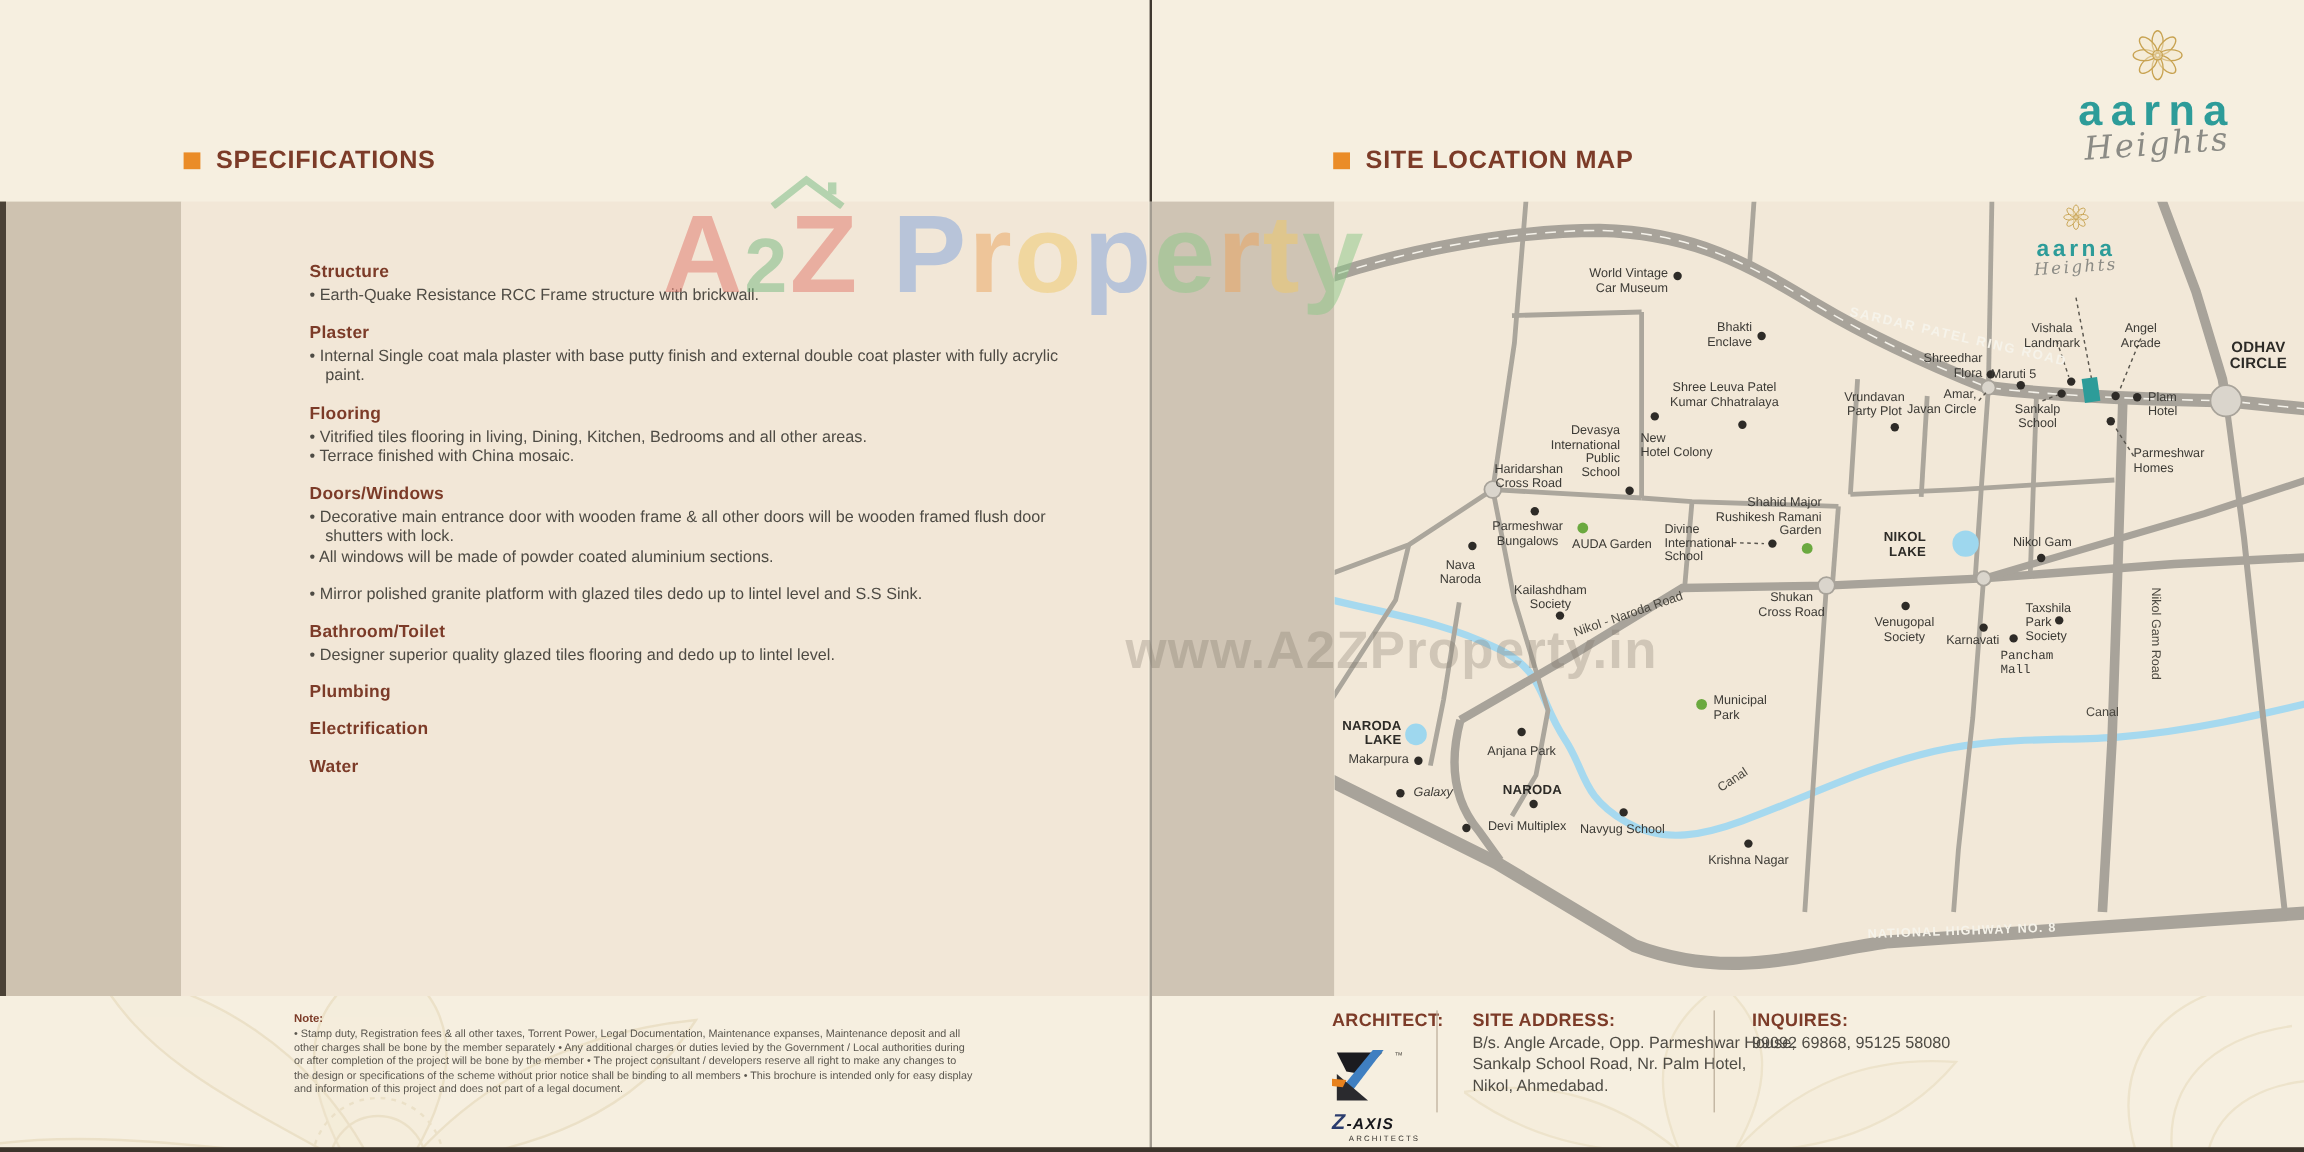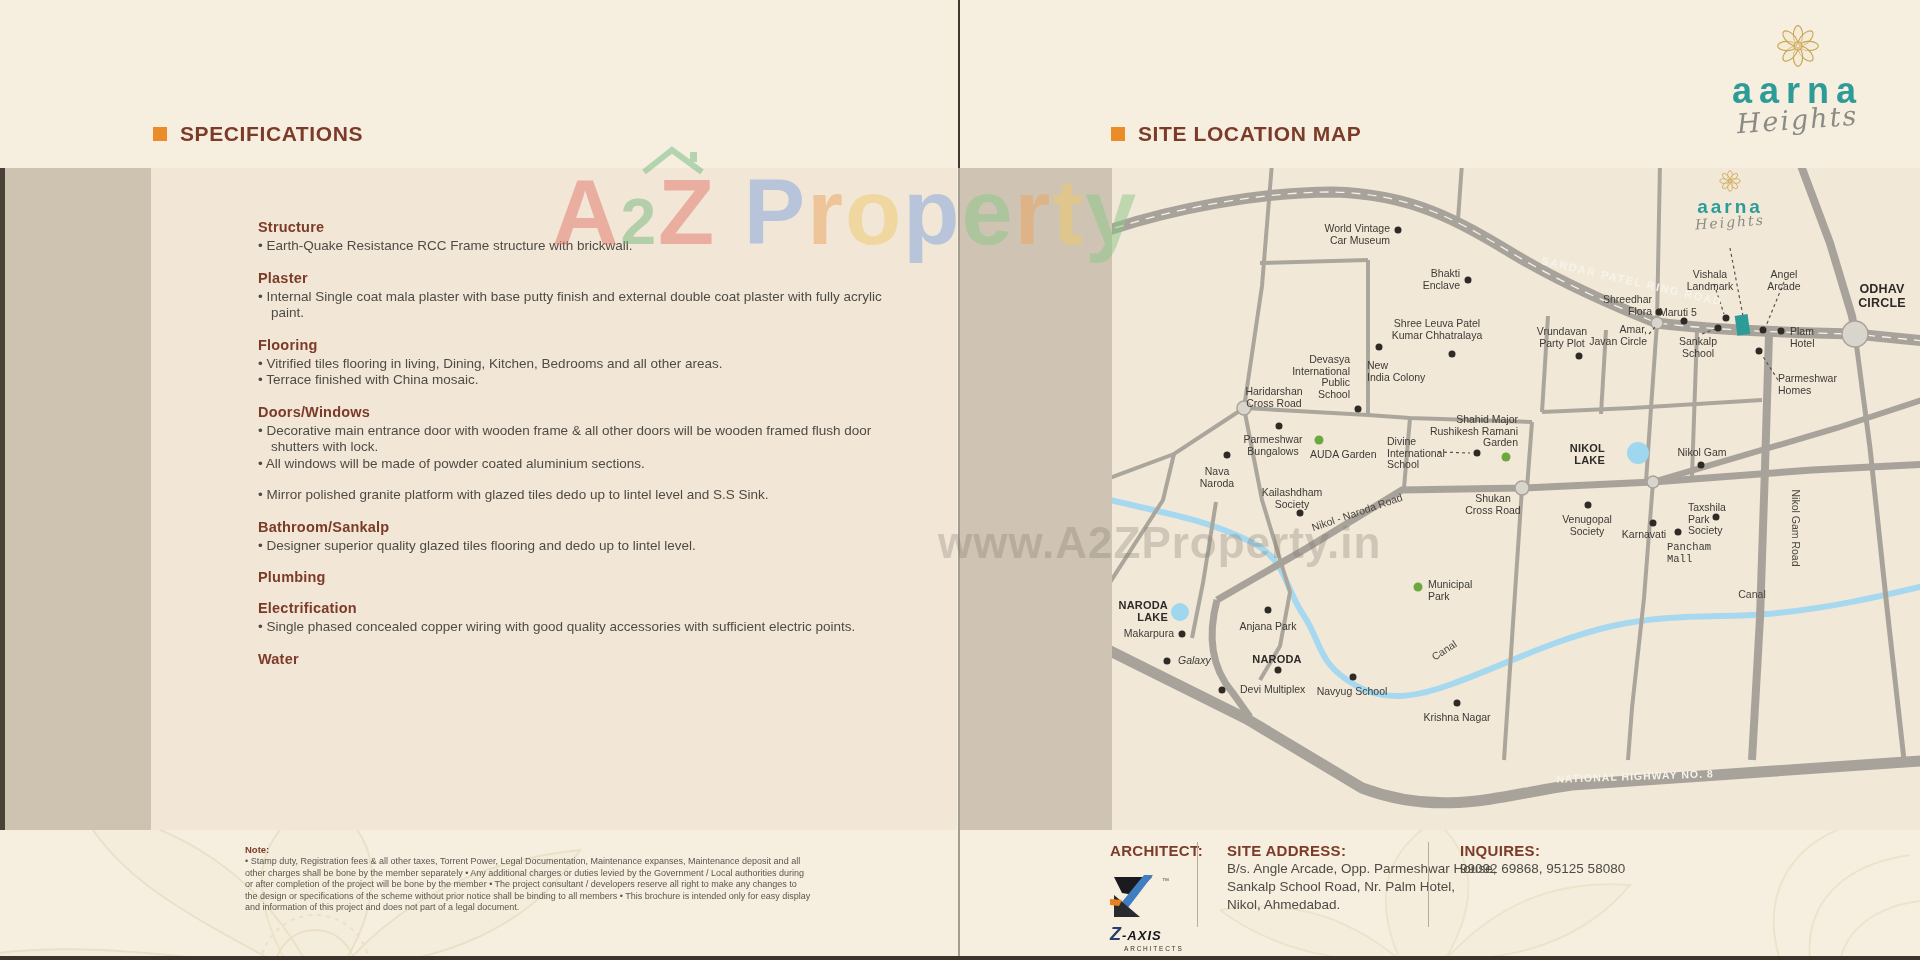--- a/index.html
+++ b/index.html
@@ -108,29 +108,28 @@
         </div>
         <div class="spec-section">
           <div class="spec-title">Doors/Windows</div>
           <div class="spec-bullet">• Decorative main entrance door with wooden frame &amp; all other doors will be wooden framed flush door shutters with lock.</div>
           <div class="spec-bullet">• All windows will be made of powder coated aluminium sections.</div>
         </div>
         <div class="spec-section">
           <div class="spec-bullet">• Mirror polished granite platform with glazed tiles dedo up to lintel level and S.S Sink.</div>
         </div>
         <div class="spec-section">
-          <div class="spec-title">Bathroom/Sankalp</div>
+          <div class="spec-title">Bathroom/Toilet</div>
           <div class="spec-bullet">• Designer superior quality glazed tiles flooring and dedo up to lintel level.</div>
         </div>
         <div class="spec-section">
           <div class="spec-title">Plumbing</div>
         </div>
         <div class="spec-section">
           <div class="spec-title">Electrification</div>
-          <div class="spec-bullet">• Single phased concealed copper wiring with good quality accessories with sufficient electric points.</div>
         </div>
         <div class="spec-section">
           <div class="spec-title">Water</div>
         </div>
       </div>
   </div>
 
   <div class="page-header hdr-left">
     <span class="hdr-square"></span>
     <span class="hdr-text">SPECIFICATIONS</span>
@@ -250,21 +249,21 @@
         <div class="map-label right" style="left: 278px; top: 55px;">World Vintage
 Car Museum</div>
         <div class="map-dot" style="left: 286px; top: 62px;"></div>
         <div class="map-label right" style="left: 348px; top: 100px;">Bhakti
 Enclave</div>
         <div class="map-dot" style="left: 356px; top: 112px;"></div>
         <div class="map-label center" style="left: 325px; top: 150px;">Shree Leuva Patel
 Kumar Chhatralaya</div>
         <div class="map-dot" style="left: 340px; top: 186px;"></div>
         <div class="map-label left" style="left: 255px; top: 192px;">New
-India Colony</div>
+Hotel Colony</div>
         <div class="map-dot" style="left: 267px; top: 179px;"></div>
         <div class="map-label right" style="left: 238px; top: 186px;">Devasya
 International
 Public
 School</div>
         <div class="map-dot" style="left: 246px; top: 241px;"></div>
         <div class="map-label center" style="left: 162px; top: 218px;">Haridarshan
 Cross Road</div>
         <div class="map-label right" style="left: 406px; top: 246px;">Shahid Major
 Rushikesh Ramani

